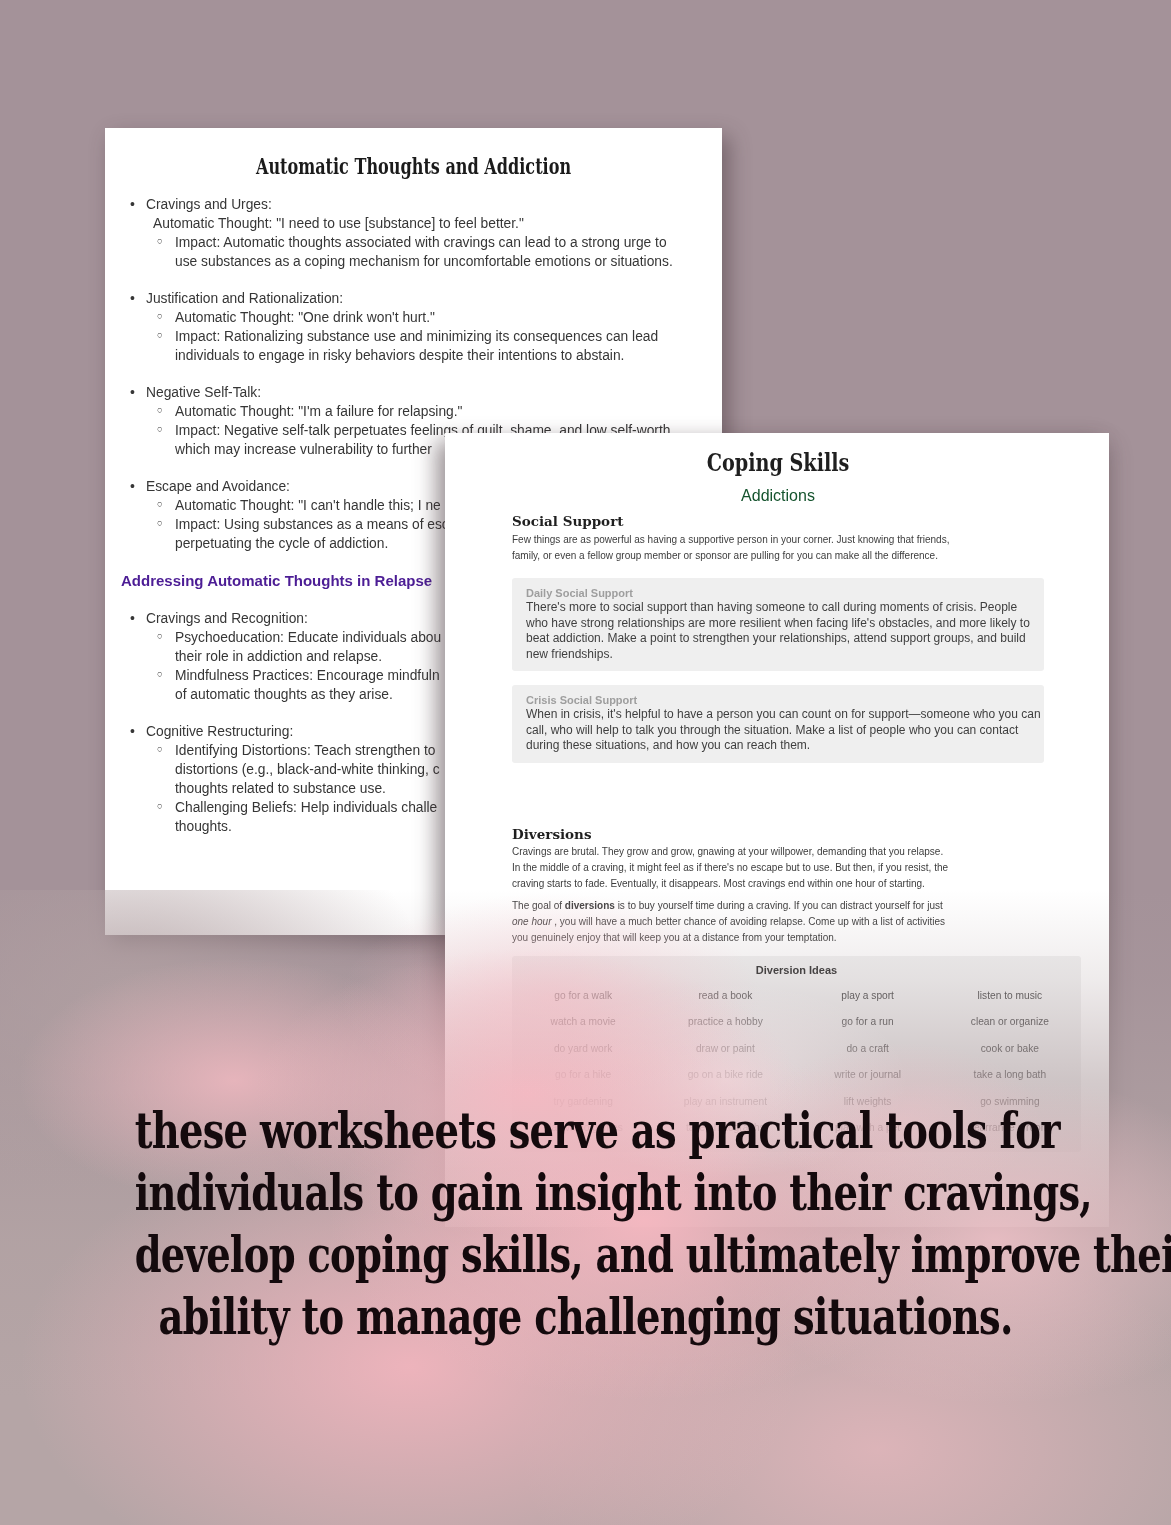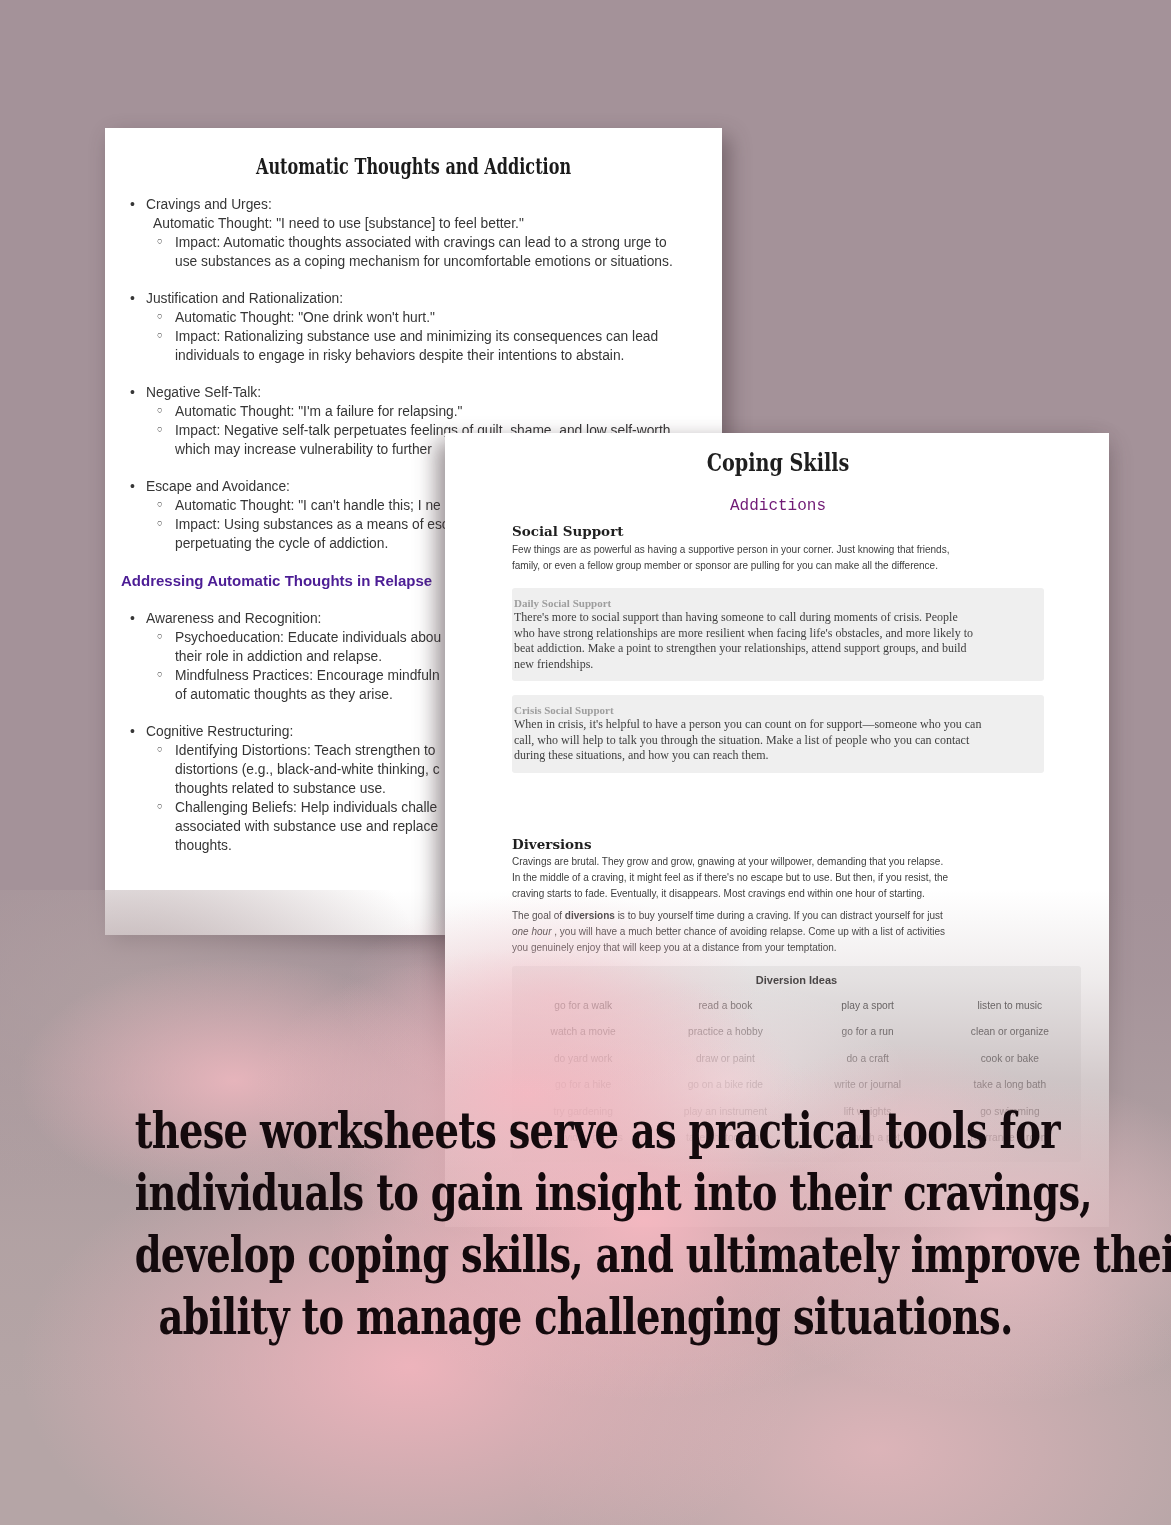--- a/index.html
+++ b/index.html
@@ -21,30 +21,30 @@
   .o2,.c2{padding-left:70px;}
   .o2 .mk{left:52px;font-size:9.5px;top:-2px;}
   .h1{font-weight:700;font-size:15px;height:20px;line-height:20px;padding-left:16px;color:#4c1d95;}
   .gap{height:18px;}
   
   .page2{left:445px;top:433px;width:664px;height:794px;z-index:2;overflow:hidden;
          box-shadow:-10px 7px 20px rgba(65,50,55,.38),0 12px 22px rgba(65,50,55,.3);}
   .p2-inner{padding:15px 65px 0 67px;color:#3d3d3d;}
   .p2-title{margin:0;text-align:center;font-family:"DejaVu Serif",serif;font-weight:700;
             font-size:24px;line-height:30px;color:#1f1f1f;transform:scaleX(.8);transform-origin:center;}
-  .p2-subtitle{margin-top:18px;text-align:center;font-family:Liberation Mono, monospace;
-               font-size:16px;line-height:20px;color:#701a75;}
+  .p2-subtitle{margin-top:8px;text-align:center;font-family:Liberation Sans, sans-serif;
+               font-size:16px;line-height:20px;color:#14532d;}
   .p2-h{margin:6px 0 2px 0;font-family:"DejaVu Serif",serif;font-weight:700;
         font-size:13.5px;line-height:18px;color:#1f1f1f;}
   .p2-h.dv{margin-top:62px;margin-bottom:1px;}
   .p2-par{font-size:10px;line-height:16px;white-space:nowrap;}
   .p2-par.p2{margin-top:6px;}
   .seg.bold{font-weight:700;}
   .seg.italic{font-style:italic;}
-  .gbox{margin-top:14px;background:#efefef;border-radius:3px;padding:8px 14px 9px 2px;font-family:Liberation Serif, serif;}
+  .gbox{margin-top:14px;background:#efefef;border-radius:3px;padding:8px 14px 9px 14px;}
   .gbox-h{font-size:11px;line-height:14px;font-weight:700;color:#9e9e9e;}
   .gbox-ln{font-size:12px;line-height:15.5px;color:#3f3f3f;white-space:nowrap;}
   .gbox-ln:first-of-type{margin-top:2px;}
   .dtable{margin-top:10px;margin-right:-37px;background:#f1f1f1;border-radius:3px;
           padding:7px 0 10px 0;}
   .dt-h{text-align:center;font-size:11px;line-height:14px;font-weight:700;color:#2e2e2e;}
   .dt-rows{margin-top:6px;display:block;}
   .trow{display:grid;grid-template-columns:1fr 1fr 1fr 1fr;height:26.5px;}
   .tcell{display:block;text-align:center;line-height:26.5px;font-size:10.2px;color:#4a4a4a;
          white-space:nowrap;}
@@ -185,21 +185,21 @@
           <span class="tx">Addressing Automatic Thoughts in Relapse</span>
         </div>
 
         <div class="ln gap">
           <span class="mk"></span>
           <span class="tx"></span>
         </div>
 
         <div class="ln b1">
           <span class="mk">•</span>
-          <span class="tx">Awareness and Recognition:</span>
+          <span class="tx">Cravings and Recognition:</span>
         </div>
 
         <div class="ln o2">
           <span class="mk">○</span>
           <span class="tx">Psychoeducation: Educate individuals abou</span>
         </div>
 
         <div class="ln c2">
           <span class="mk"></span>
           <span class="tx">their role in addiction and relapse.</span>
@@ -238,24 +238,20 @@
         <div class="ln c2">
           <span class="mk"></span>
           <span class="tx">thoughts related to substance use.</span>
         </div>
 
         <div class="ln o2">
           <span class="mk">○</span>
           <span class="tx">Challenging Beliefs: Help individuals challe</span>
         </div>
 
-        <div class="ln c2">
-          <span class="mk"></span>
-          <span class="tx">associated with substance use and replace</span>
-        </div>
 
         <div class="ln c2">
           <span class="mk"></span>
           <span class="tx">thoughts.</span>
         </div>
 
     </div>
   </div>
 
   <div class="page page2">

